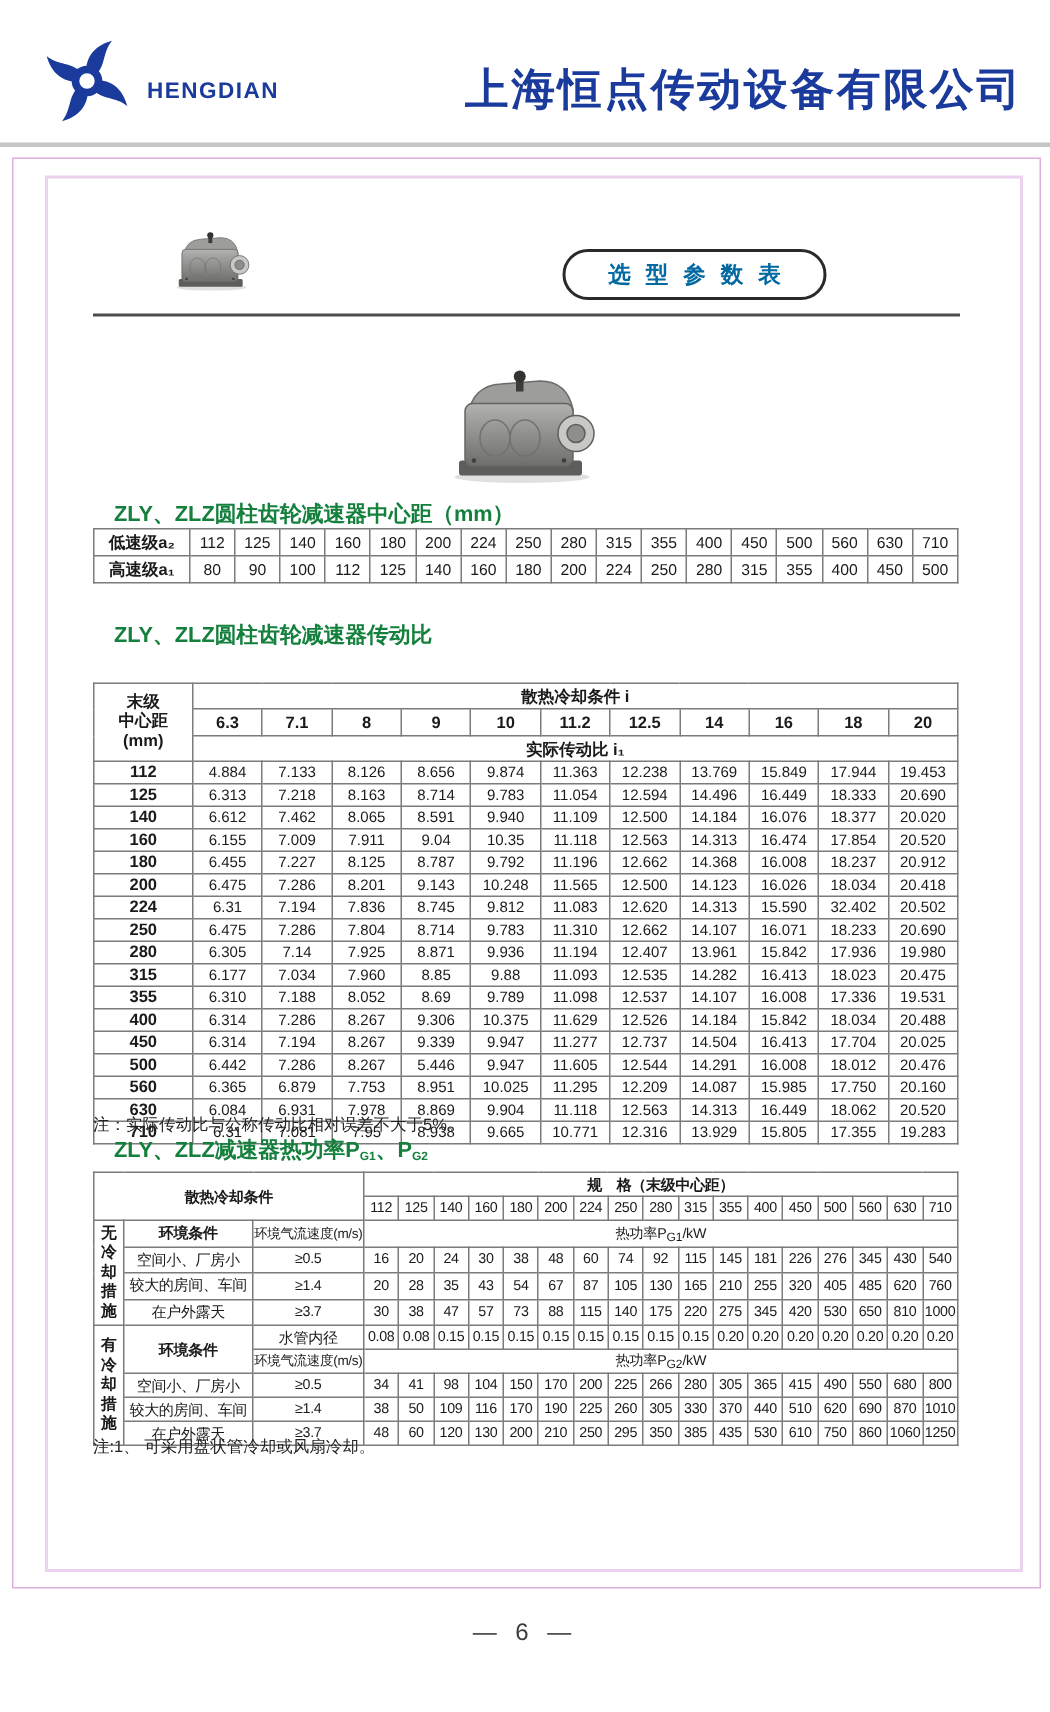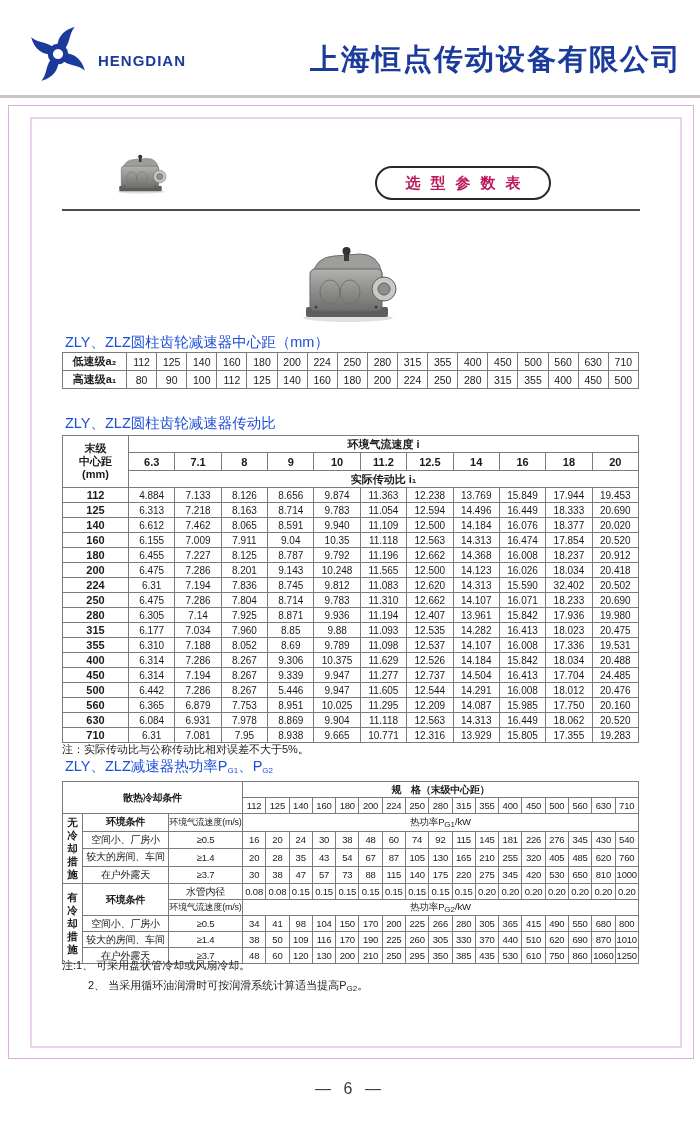--- a/index.html
+++ b/index.html
@@ -16,39 +16,39 @@
   .header-rule{position:absolute;left:0;top:95px;width:700px;height:3px;background:#c6c6c6;}
   
   .frame-outer{position:absolute;left:8px;top:105px;width:684px;height:952px;
     border:1px solid #ddaedd;}
   .frame-inner{position:absolute;left:30px;top:117px;width:648px;height:927px;
     border:2px solid #ecd2ee;}
   
   .thumb-svg{position:absolute;left:114px;top:153px;width:54px;height:42px;}
   .banner{position:absolute;left:375px;top:166px;width:172px;height:30px;
     border:2px solid #2a2a2a;border-radius:17px;display:flex;align-items:center;justify-content:center;}
-  .banner span{font-size:15px;font-weight:bold;letter-spacing:10px;margin-right:-10px;color:#be185d;}
+  .banner span{font-size:15px;font-weight:bold;letter-spacing:10px;margin-right:-10px;color:#0369a1;}
   .section-divider{position:absolute;left:62px;top:209px;width:578px;border-top:2px solid #4d4d4d;}
   .photo-svg{position:absolute;left:296px;top:245px;width:104px;height:78px;}
   
-  .sec-title{position:absolute;left:65px;font-size:14.5px;font-weight:normal;color:#1d4ed8;}
+  .sec-title{position:absolute;left:76px;font-size:14.5px;font-weight:bold;color:#15803d;}
   .t1-title{top:333px;} .t2-title{top:414px;} .t3-title{top:757px;}
   .sub{font-size:8px;vertical-align:-2px;letter-spacing:0;}
   .note{position:absolute;left:62px;font-size:11px;color:#222;}
   .t2-note{top:742px;}
   .t3-notes{top:957px;line-height:16px;}
   .t3-notes .indent{margin-left:26px;}
   
   table{position:absolute;left:62px;border-collapse:collapse;table-layout:fixed;
     width:577px;background:#fff;}
   td{border:1px solid #7b7b7b;text-align:center;padding:0;white-space:nowrap;
     overflow:hidden;font-size:10px;color:#1a1a1a;}
   #t1{top:352px;} #t1 td{height:17px;font-size:10.5px;}
   #t1 .rowlabel{font-weight:bold;font-size:11px;}
-  #t2{top:435px;}
+  #t2{top:455px;}
   #t2 thead td{font-weight:bold;}
   #t2 .hdr-span{height:16px;font-size:11px;}
   #t2 .hdr-num{height:17px;font-size:11px;}
   #t2 .corner{font-weight:bold;font-size:11px;line-height:13px;}
   #t2 tbody td{height:14px;}
   #t2 .centercol{font-size:11px;font-weight:bold;}
   #t3{top:760px;margin-top:21px;} #t3 td{height:15px;font-size:9.5px;letter-spacing:-0.2px;}
   #t3 .hcell{font-weight:bold;font-size:10px;}
   #t3 .vert{width:20px;line-height:13px;padding:2px 0;word-break:break-all;
     font-size:10.5px;font-weight:bold;white-space:normal;}
@@ -169,21 +169,21 @@
   <colgroup>
       <col style="width:66px">
     </colgroup>
   <thead>
     <tr>
       <td rowspan="3" class="corner">
         <div>末级</div>
         <div>中心距</div>
         <div>(mm)</div>
       </td>
-      <td colspan="11" class="hdr-span">环境气流速度 i</td>
+      <td colspan="11" class="hdr-span">散热冷却条件 i</td>
     </tr>
     <tr id="nominal-row">
         <td class="hdr-num">6.3</td>
         <td class="hdr-num">7.1</td>
         <td class="hdr-num">8</td>
         <td class="hdr-num">9</td>
         <td class="hdr-num">10</td>
         <td class="hdr-num">11.2</td>
         <td class="hdr-num">12.5</td>
         <td class="hdr-num">14</td>
@@ -369,21 +369,21 @@
         <td>6.314</td>
         <td>7.194</td>
         <td>8.267</td>
         <td>9.339</td>
         <td>9.947</td>
         <td>11.277</td>
         <td>12.737</td>
         <td>14.504</td>
         <td>16.413</td>
         <td>17.704</td>
-        <td>24.485</td>
+        <td>20.025</td>
       </tr>
       <tr>
         <td class="centercol">500</td>
         <td>6.442</td>
         <td>7.286</td>
         <td>8.267</td>
         <td>5.446</td>
         <td>9.947</td>
         <td>11.605</td>
         <td>12.544</td>
@@ -636,18 +636,15 @@
         <td>860</td>
         <td>1060</td>
         <td>1250</td>
       </tr>
     </tbody>
 </table>
 <div class="note t3-notes">
   <div>
     <span>注:1、 可采用盘状管冷却或风扇冷却。</span><sub class="sub"></sub><span></span>
   </div>
-  <div class="indent">
-    <span>2、 当采用循环油润滑时可按润滑系统计算适当提高P</span><sub class="sub">G2</sub><span>。</span>
-  </div>
 </div>
 
 <div class="page-num">— 6 —</div>
 
 </body></html>

